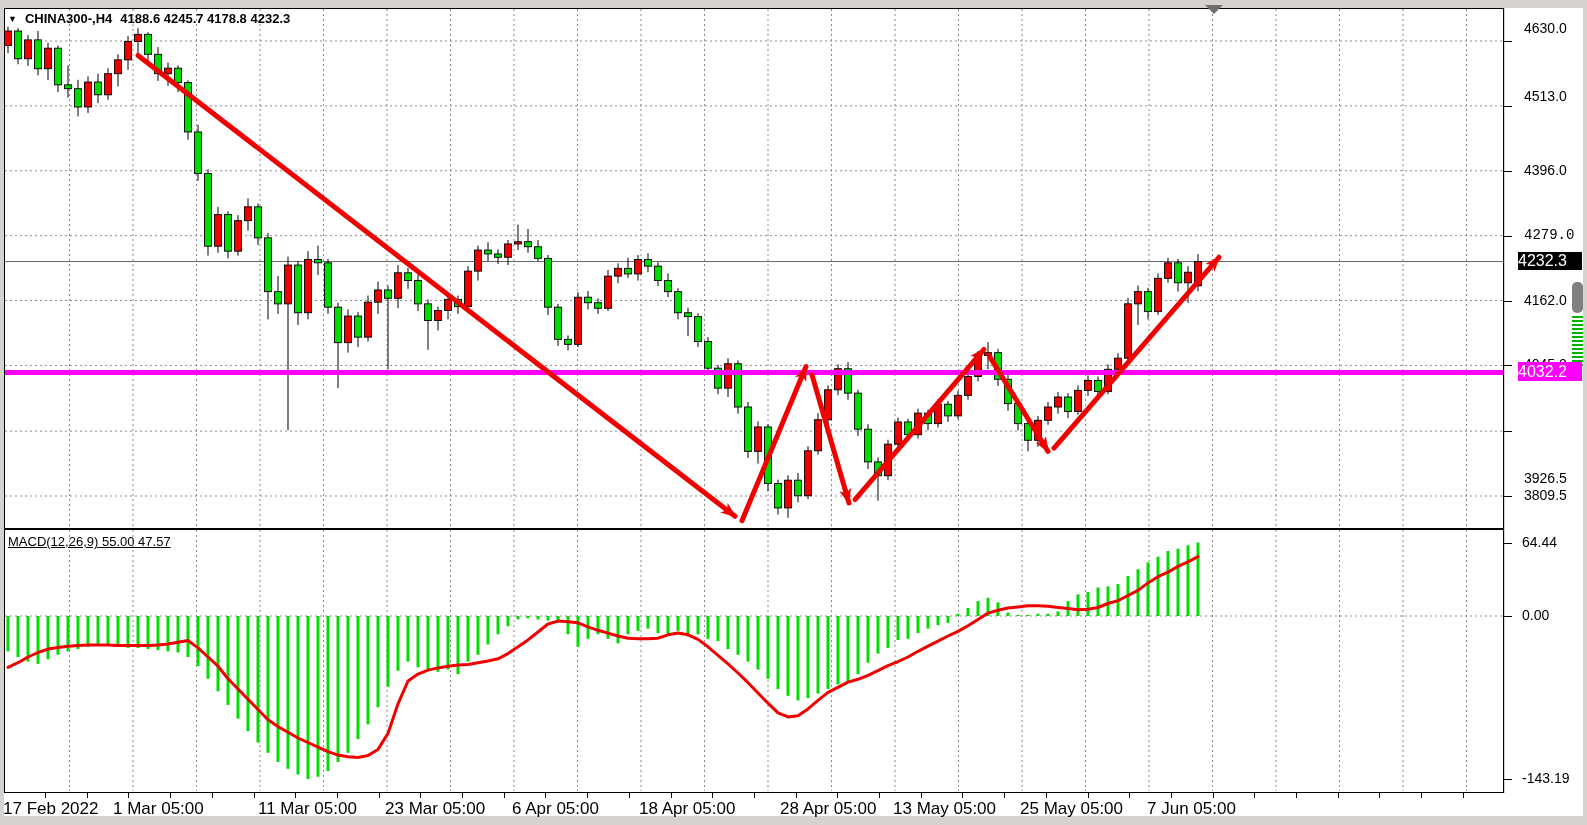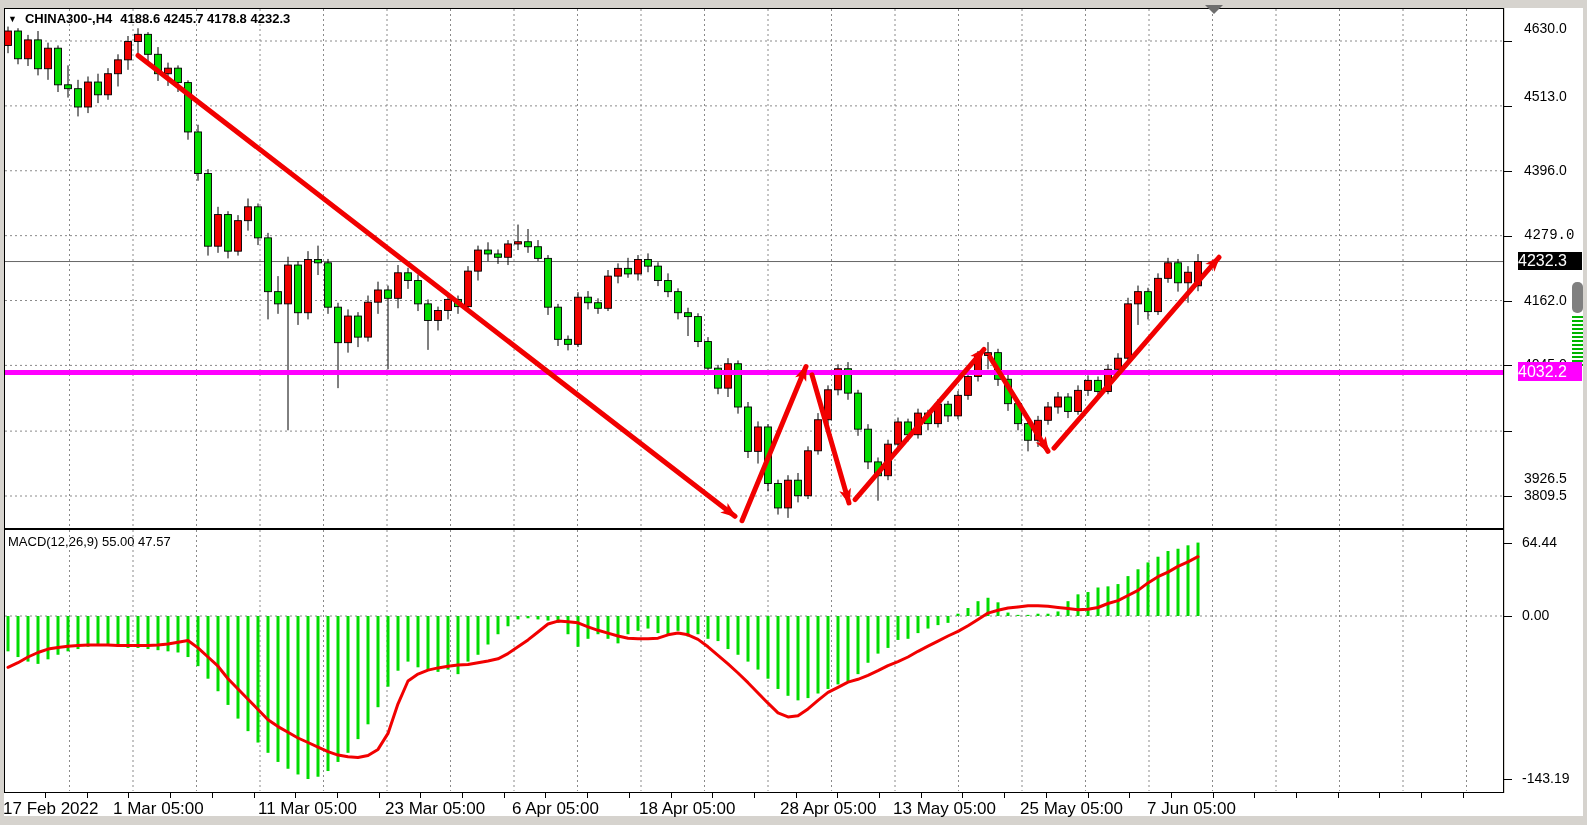--- a/index.html
+++ b/index.html
@@ -15,21 +15,21 @@
   #axis-right{position:absolute;left:1505px;top:8px;width:78px;height:808px;background:#fff;}
   #axis-bottom{position:absolute;left:4px;top:793px;width:1579px;height:23px;background:#fff;}
   .chart-title{
     position:absolute;left:8px;top:11px;z-index:5;
     font-size:13px;font-weight:bold;color:#000;white-space:nowrap;
   }
   .chart-title .dd{font-size:9px;margin-right:8px;vertical-align:1px;}
   .chart-title .vals{margin-left:8px;font-weight:bold;}
   #macd-title{
     position:absolute;left:8px;top:534px;z-index:5;
-    font-size:13px;color:#000;white-space:nowrap;
+    font-size:13px;color:#000;white-space:nowrap;text-decoration:underline;
   }
   .pricelabel{position:absolute;left:1524px;font-size:14px;color:#000;white-space:nowrap;z-index:2;}
   .macdlabel{position:absolute;left:1522px;font-size:14px;color:#000;white-space:nowrap;z-index:2;}
   .datelabel{position:absolute;top:799px;font-size:17px;color:#000;white-space:nowrap;}
   .axis-tick-r{position:absolute;left:1504px;width:8px;height:1px;background:#000;}
   .axis-tick-b{position:absolute;top:793px;width:1px;height:5px;background:#000;}
   .badge{position:absolute;left:1518px;width:64px;box-sizing:border-box;
     color:#fff;font-size:16px;z-index:6;}
   #badge-price{top:252px;height:18px;line-height:18px;}
   #badge-hline{top:362px;height:19px;line-height:19px;}

